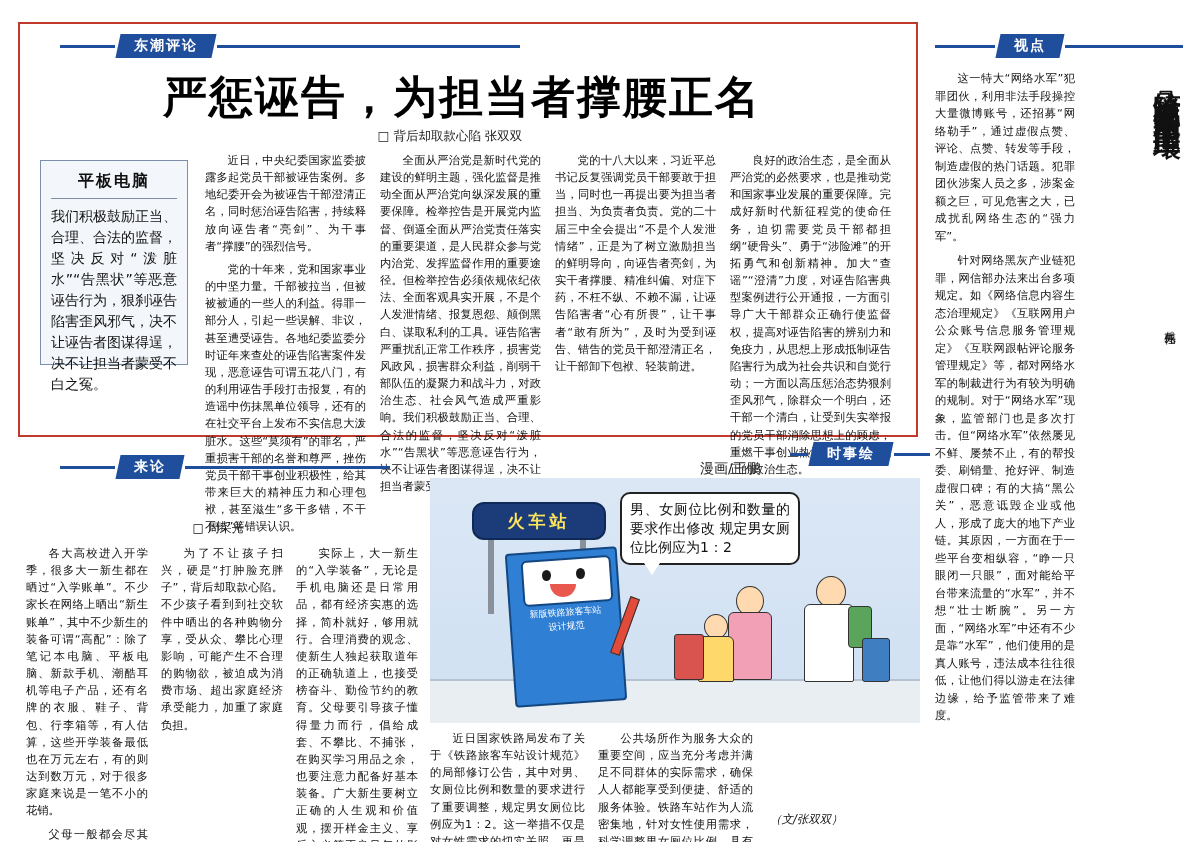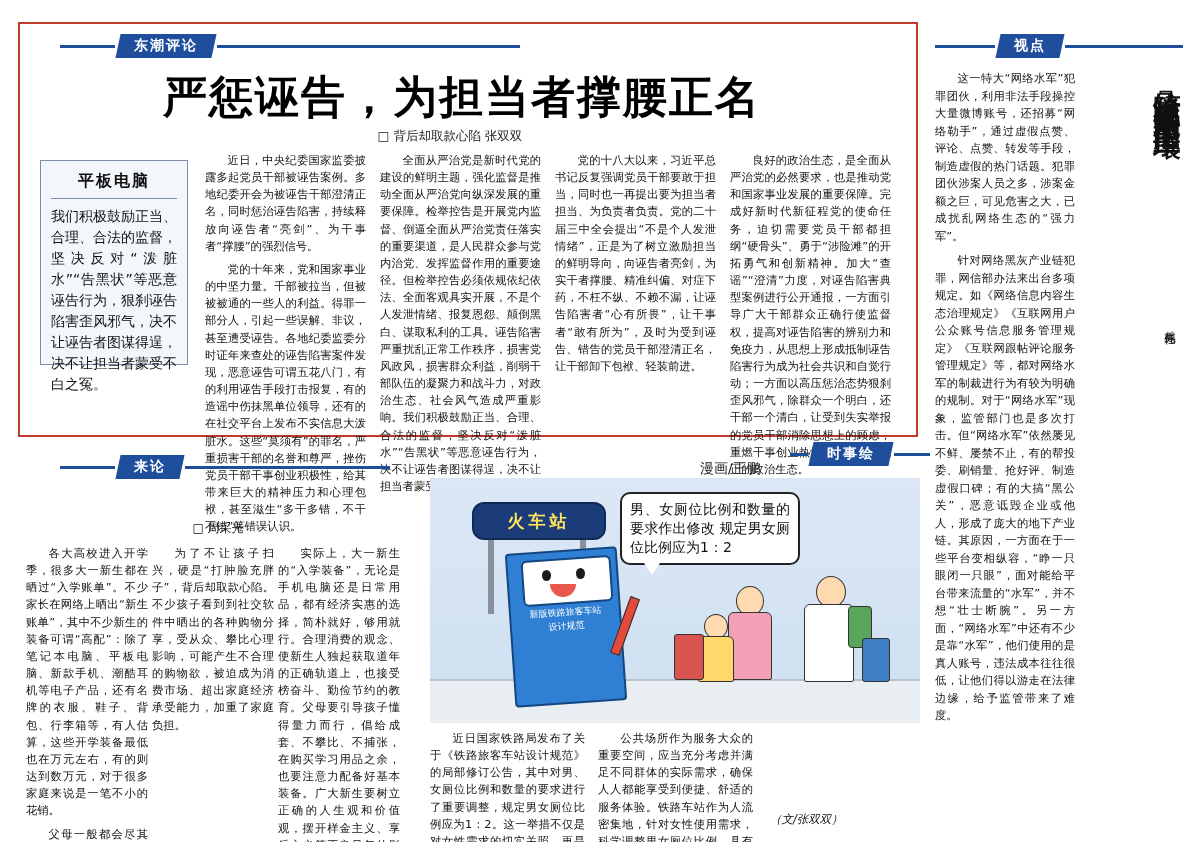--- a/index.html
+++ b/index.html
@@ -106,21 +106,21 @@
   .lailun-headline{
     position:absolute;left:18px;top:478px;width:400px;text-align:center;
     font-size:28px;font-weight:bold;letter-spacing:3px;
   }
   .lailun-byline{
     position:absolute;left:18px;top:520px;width:400px;text-align:center;
     font-size:12px;
   }
   .lailun-cols{
     position:absolute;left:26px;top:545px;width:392px;height:285px;
-    display:flex;gap:4px;
+    display:flex;gap:13px;
   }
   .lailun-cols .col{
     width:122px;font-size:11.3px;line-height:1.52;text-align:justify;
   }
   .lailun-cols .col p{margin:0 0 6px;text-indent:2em;}
 
   
   #shishi-ribbon{position:absolute;left:790px;top:442px;width:140px;display:flex;align-items:center;}
   #shishi-ribbon .pre{height:3px;background:#1f4e9c;width:18px;margin-right:3px;}
   #shishi-ribbon .post{height:3px;background:#1f4e9c;flex:1;margin-left:3px;}

